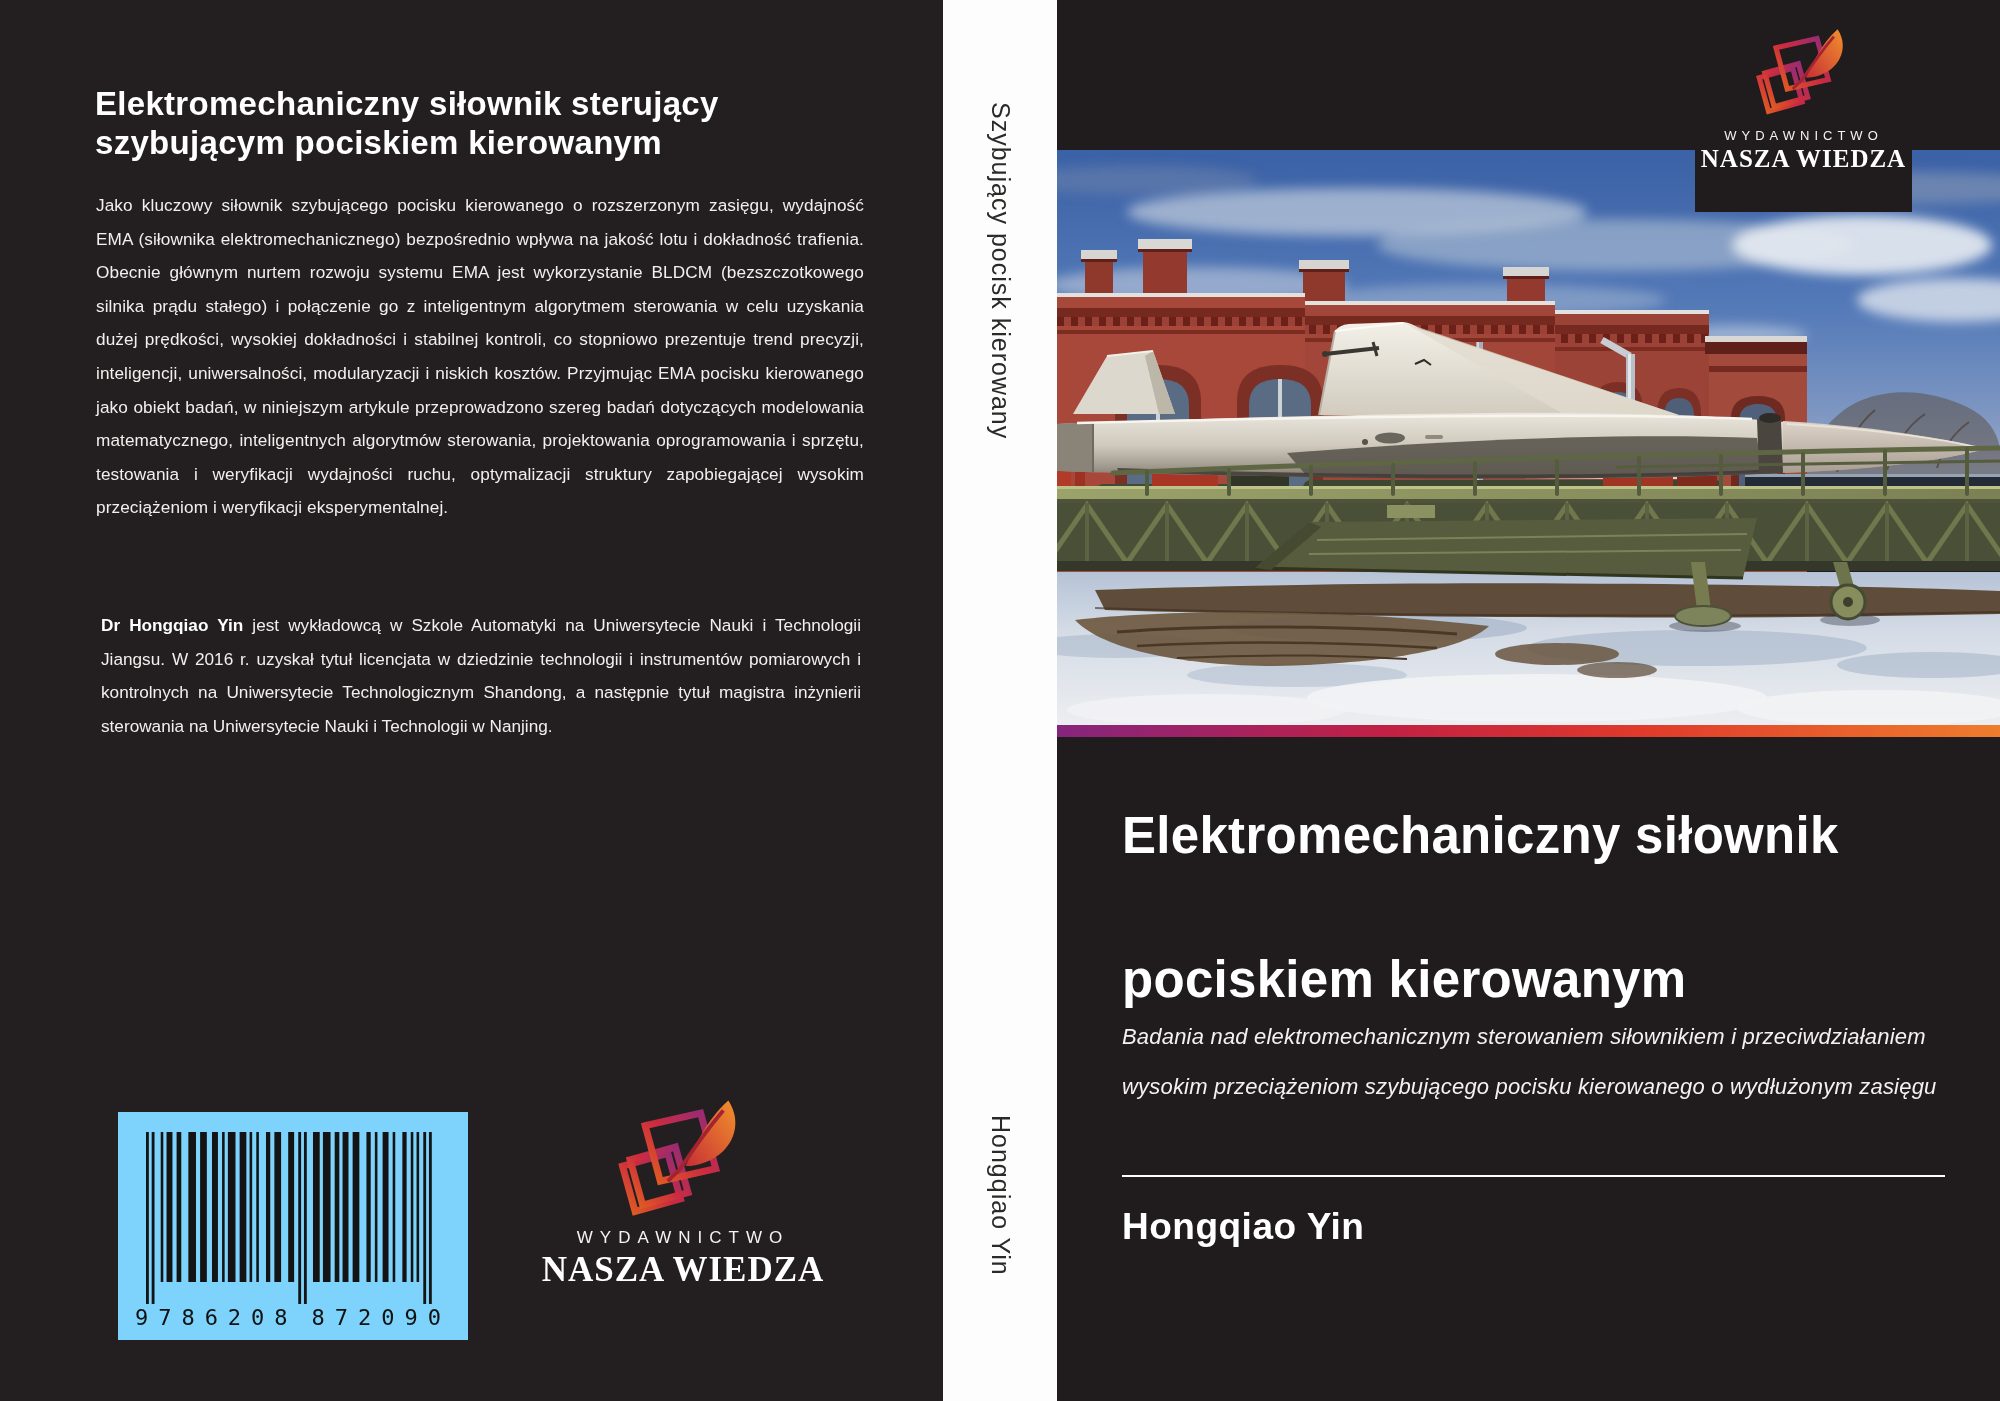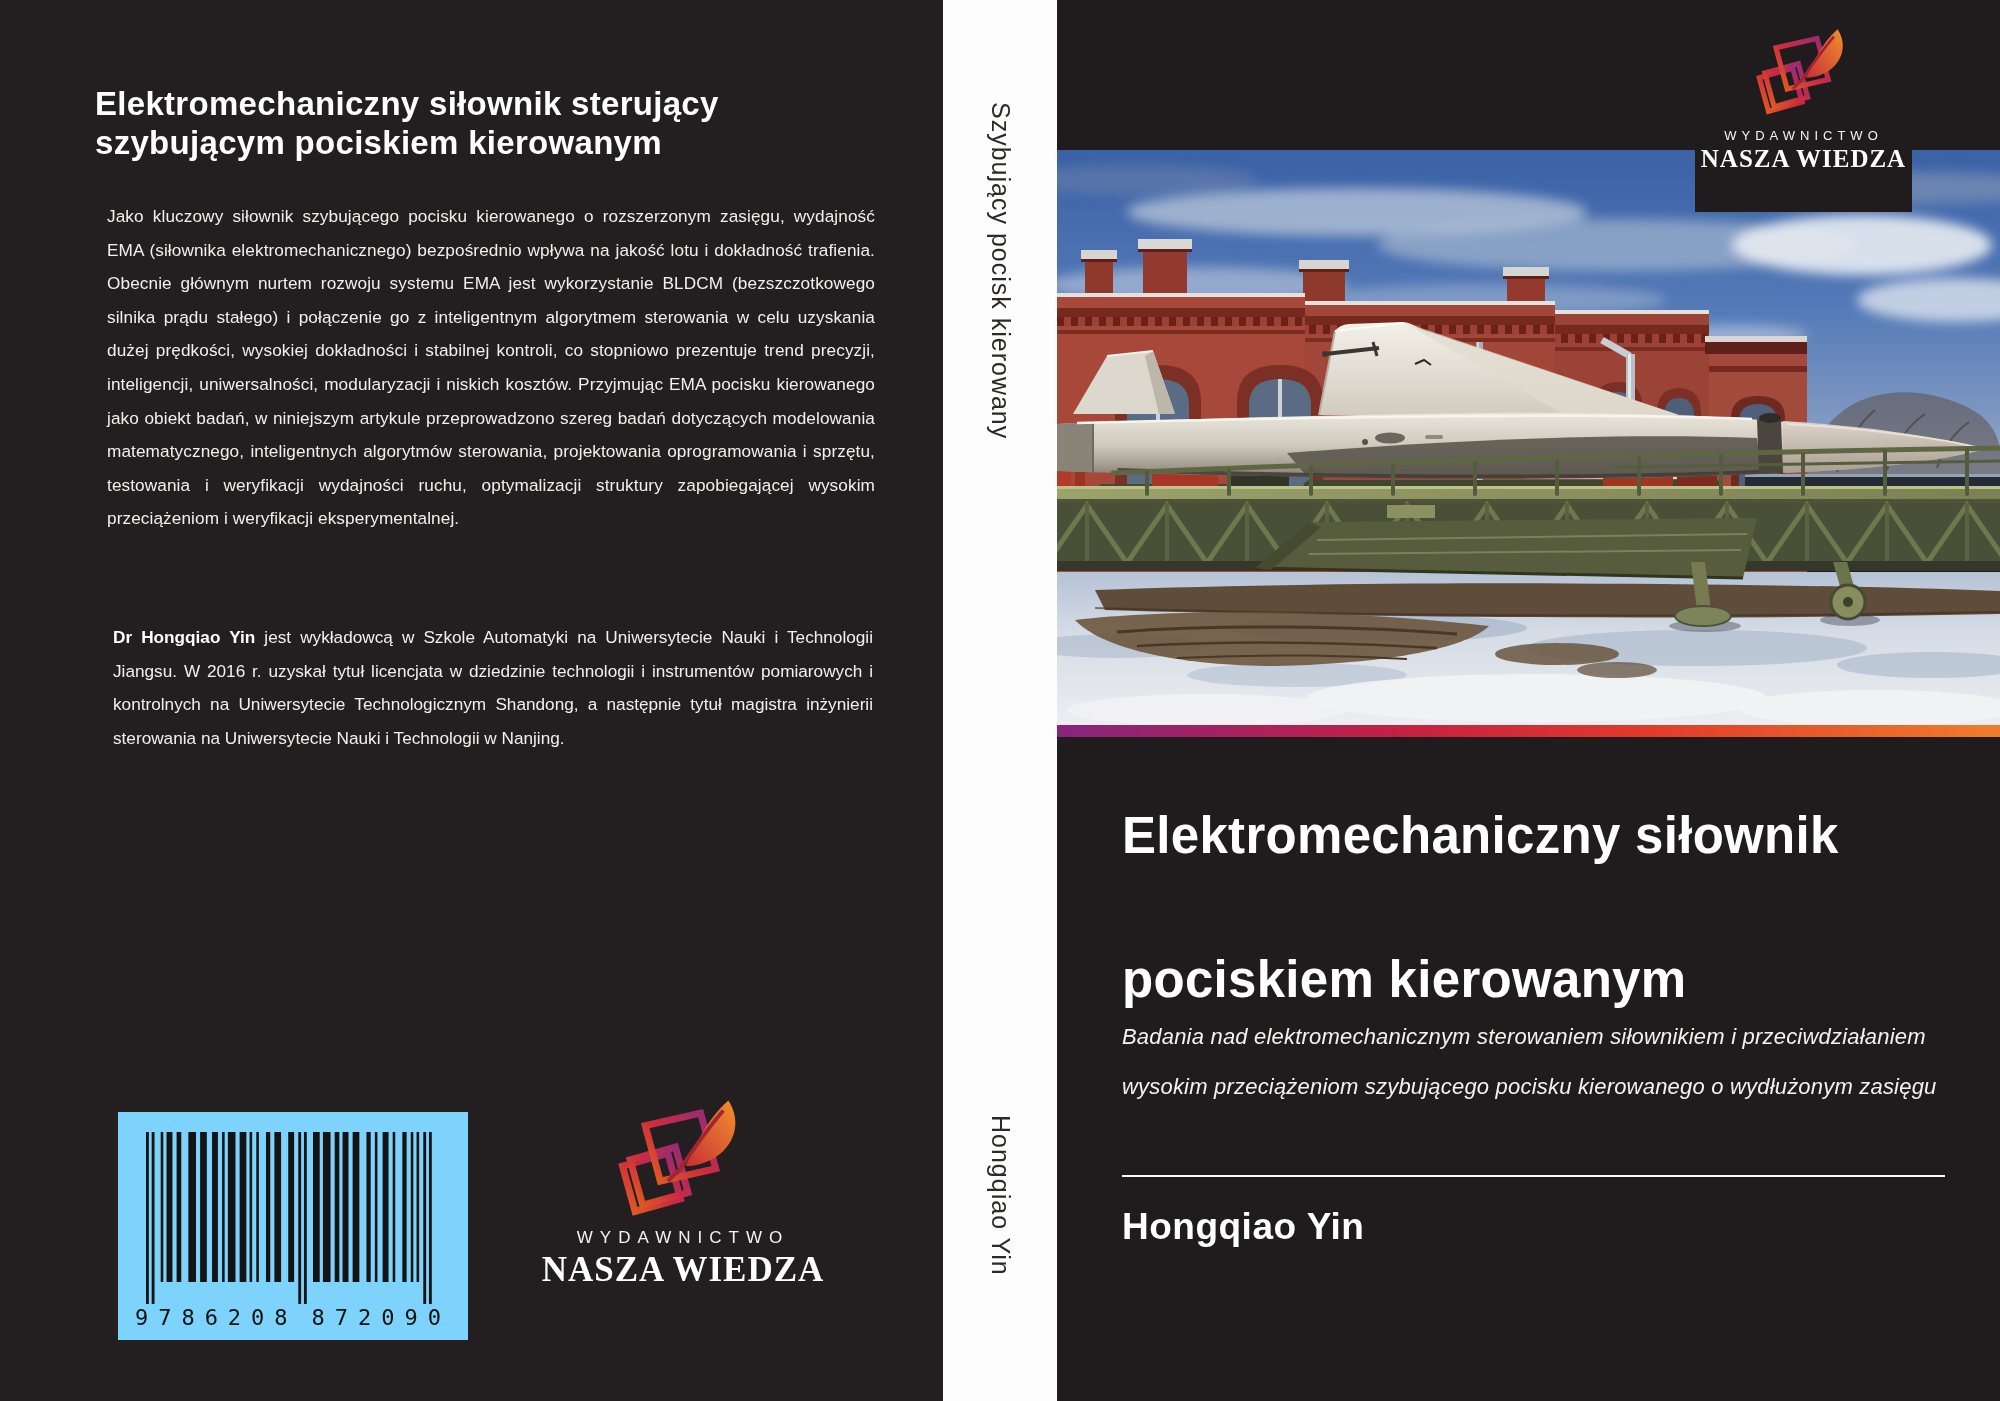--- a/index.html
+++ b/index.html
@@ -3,23 +3,23 @@
 <meta charset="utf-8">
 <style>
   html,body{margin:0;padding:0;background:#111;}
   .page{position:relative;width:2000px;height:1401px;overflow:hidden;background:#201c1d;
         font-family:"Liberation Sans",sans-serif;}
 
   
   .back-cover{position:absolute;left:0;top:0;width:943px;height:1401px;background:#231f20;}
   .back-title{position:absolute;left:95px;top:84px;width:745px;margin:0;
       color:#fff;font-size:33px;font-weight:bold;line-height:39px;letter-spacing:.3px;}
-  .back-blurb{position:absolute;left:95px;top:188px;width:768px;margin:12px;
+  .back-blurb{position:absolute;left:95px;top:188px;width:768px;margin:1px;
       color:#f1f0ee;font-size:17.2px;line-height:33.6px;text-align:justify;letter-spacing:.1px;}
-  .back-bio{position:absolute;left:97px;top:605px;width:760px;margin:16px;
+  .back-bio{position:absolute;left:97px;top:605px;width:760px;margin:4px;
       color:#f1f0ee;font-size:17.2px;line-height:33.6px;text-align:justify;}
   .back-bio b{color:#fff;}
 
   
   .barcode-box{position:absolute;left:118px;top:1112px;width:350px;height:228px;background:#7dd3fc;}
   .barcode-box svg{position:absolute;left:28px;top:20px;width:292px;height:178px;}
   .barcode-digits{position:absolute;left:0;bottom:10px;width:100%;display:flex;justify-content:center;
       color:#111;font-family:"DejaVu Sans Mono",monospace;font-size:22px;}
   .barcode-digits .grp{letter-spacing:10px;}
   .barcode-digits .gap{width:14px;}

